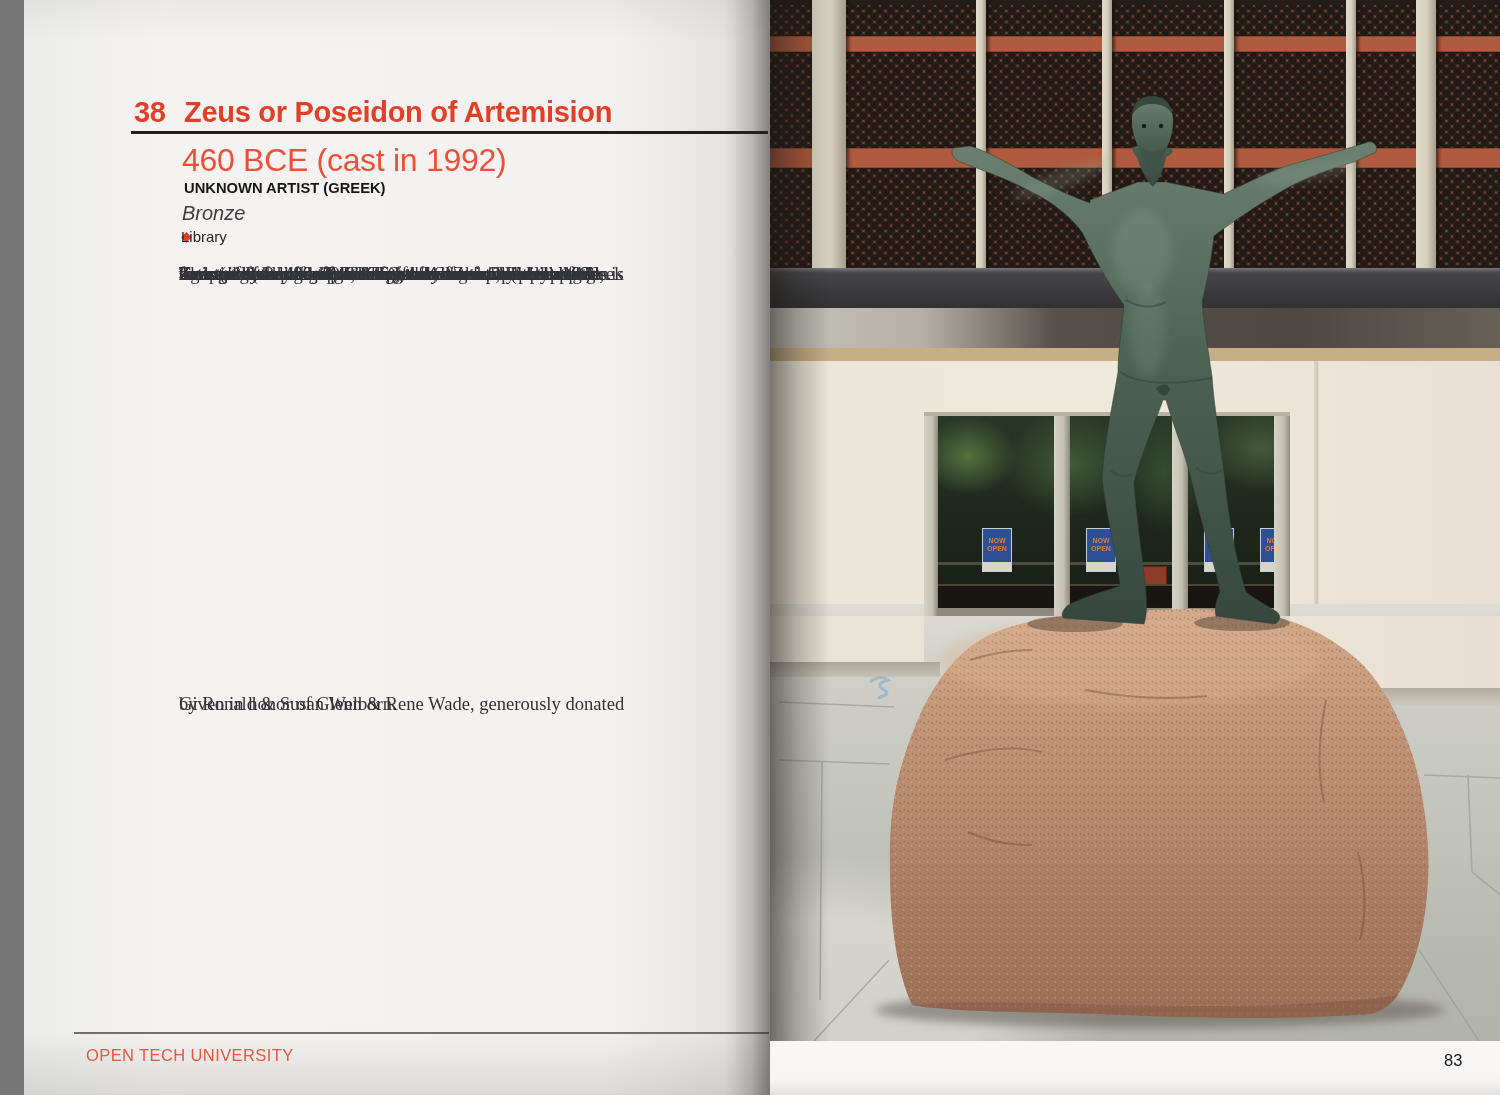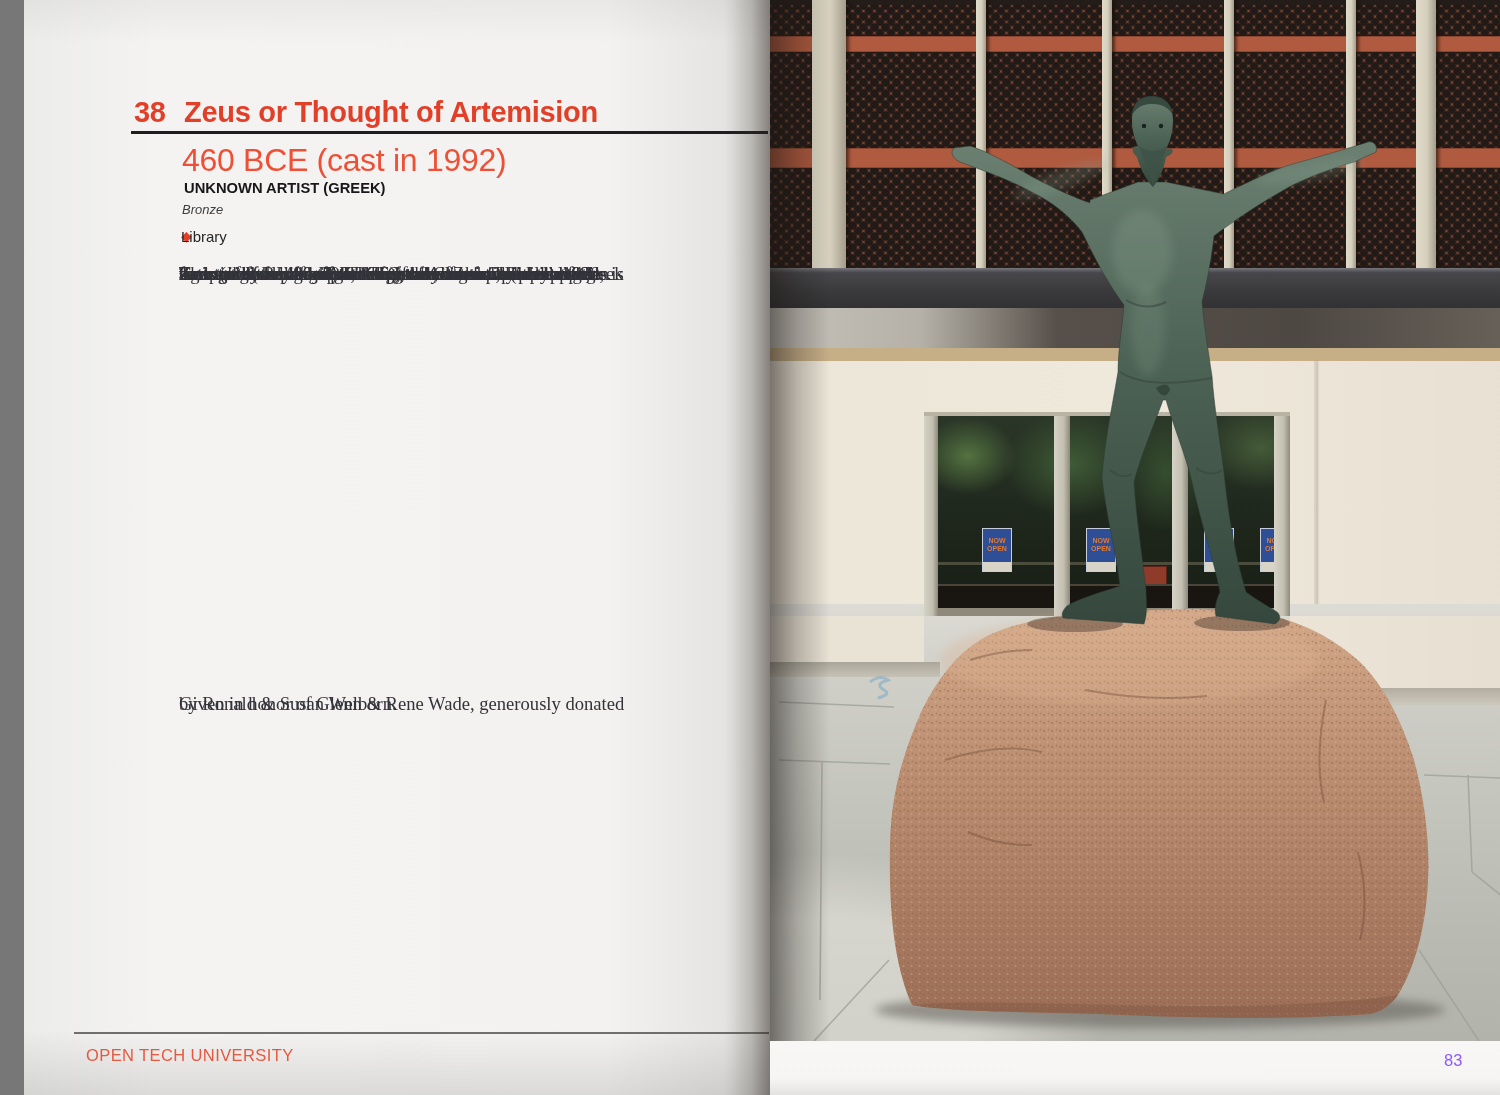--- a/index.html
+++ b/index.html
@@ -13,21 +13,21 @@
       linear-gradient(to bottom, rgba(0,0,0,.045) 0,rgba(0,0,0,0) 4%,rgba(0,0,0,0) 94%,rgba(0,0,0,.10) 100%),
       linear-gradient(to right, #ececea 0,#f4f3f1 18%,#f3f2f0 78%,#e4e3e1 95%,#c9c7c4 100%);}
   .spine-left{right:0;top:0;width:46px;height:1095px;
       background:linear-gradient(to right, rgba(60,55,50,0) 0,rgba(60,55,50,.18) 60%,rgba(35,31,27,.42) 100%);}
   .cat-num{left:110px;top:96px;font-size:29px;font-weight:bold;letter-spacing:-.3px;color:#e23f28;}
   .cat-title{left:160px;top:96px;font-size:29px;font-weight:bold;letter-spacing:-.3px;color:#e23f28;white-space:nowrap;}
   .title-rule{left:107px;top:131px;width:637px;height:3px;background:#1e1e20;}
   .date-line{left:158px;top:142px;font-size:32px;color:#ee5036;letter-spacing:-.3px;white-space:nowrap;}
   .artist-line{left:160px;top:179px;font-size:15.5px;font-weight:bold;color:#17171a;
       transform:scaleX(.95);transform-origin:left;white-space:nowrap;}
-  .medium-line{left:158px;top:202px;font-size:13px;font-style:italic;color:#3e3e41;
+  .medium-line{left:158px;top:202px;font-size:20px;font-style:italic;color:#3e3e41;
       font-family:"Liberation Sans",sans-serif;white-space:nowrap;}
   .loc-line{left:157px;top:228px;font-size:15px;color:#27272a;white-space:nowrap;}
   .loc-diamond{position:static;display:inline-block;color:#e0402a;font-size:14px;margin-right:5px;}
   .loc-label{position:static;display:inline;}
 
   .body-block{left:155px;top:259px;width:543px;color:#33333a;
       font-family:"Liberation Serif","DejaVu Serif",serif;font-size:18.6px;line-height:29.45px;}
   .bl{position:relative;text-align:justify;text-align-last:justify;white-space:normal;height:29.45px;overflow:visible;}
   .credit-block{left:155px;top:689px;width:560px;color:#33333a;
       font-family:"Liberation Serif","DejaVu Serif",serif;font-size:18.6px;line-height:29.45px;}
@@ -90,30 +90,30 @@
       border:1px solid #c7cedd;color:#e07a35;font-size:7px;line-height:8px;font-weight:bold;
       text-align:center;padding-top:8px;letter-spacing:0;word-spacing:20px;}
   .red-object{left:217px;top:150px;width:26px;height:44px;background:#8e3b2a;border:1px solid #5f2418;}
 
   
   .photo-spine-shadow{left:0;top:0;width:60px;height:1041px;
       background:linear-gradient(to right,rgba(28,23,19,.55) 0,rgba(28,23,19,.25) 45%,rgba(28,23,19,0) 100%);}
   .photo-svg{left:0;top:0;width:754px;height:1041px;}
   .page-bottom-strip{left:0;top:1041px;width:754px;height:54px;
       background:linear-gradient(to bottom,#f8f7f5 0,#f6f5f3 70%,#e3e2e0 100%);}
-  .page-number{left:674px;top:1051px;font-size:16.5px;color:#8b5cf6;}
+  .page-number{left:674px;top:1051px;font-size:16.5px;color:#0f172a;}
 </style>
 </head>
 <body>
 
 <div id="stage">
 
   <div class="left-page">
     <div class="cat-num">38</div>
-    <div class="cat-title">Zeus or Thought of Artemision</div>
+    <div class="cat-title">Zeus or Poseidon of Artemision</div>
     <div class="title-rule"></div>
     <div class="date-line">460 BCE (cast in 1992)</div>
     <div class="artist-line">UNKNOWN ARTIST (GREEK)</div>
     <div class="medium-line">Bronze</div>
     <div class="loc-line">
       <span class="loc-diamond">◆</span>
         <span class="loc-label">Library</span>
     </div>
 
     <div class="body-block">

